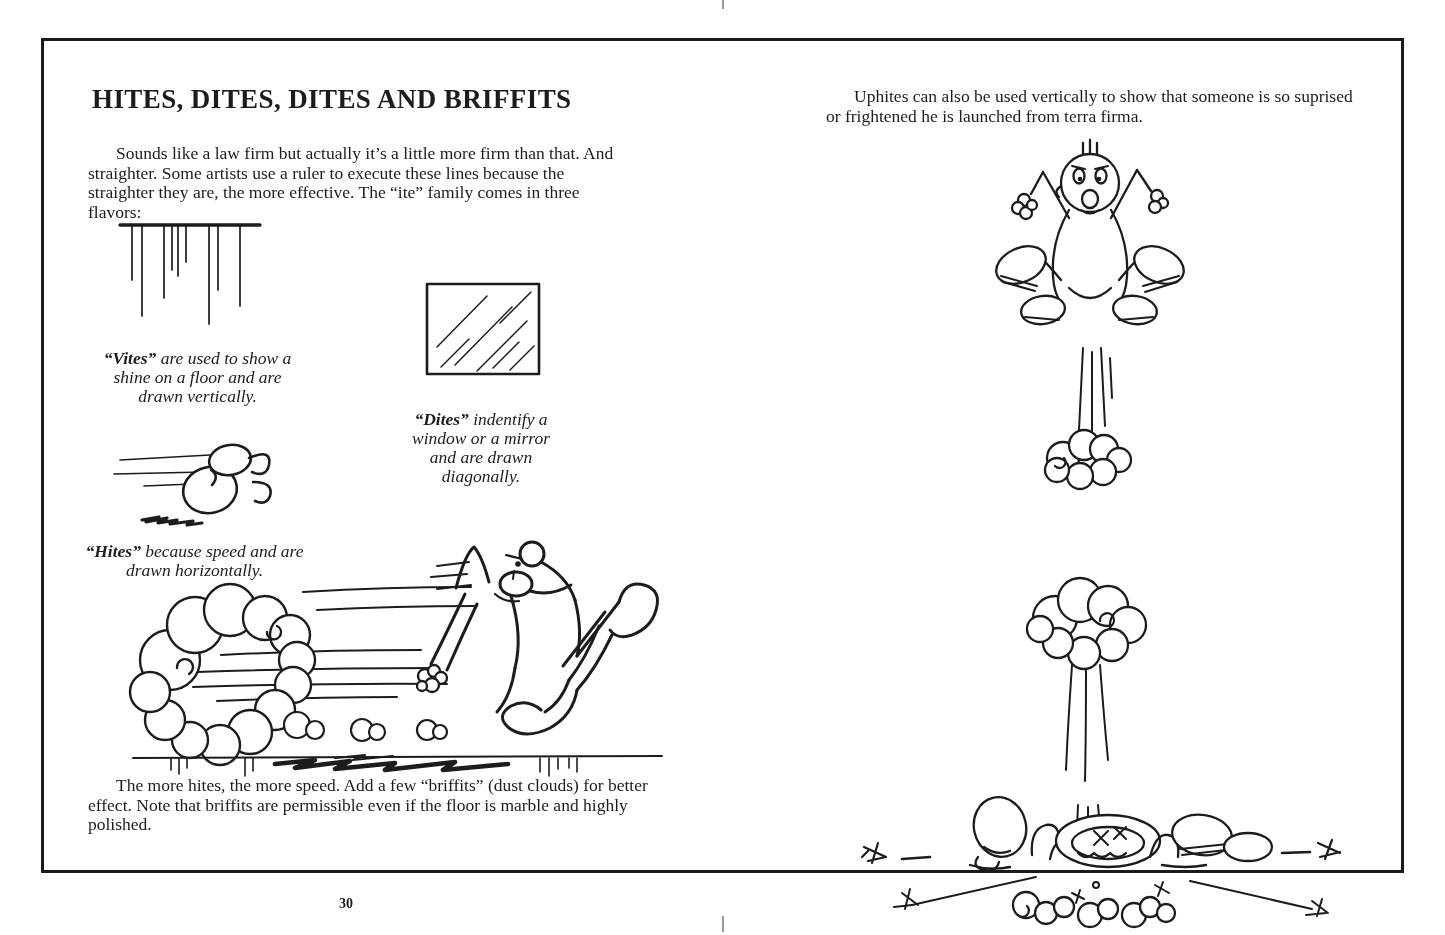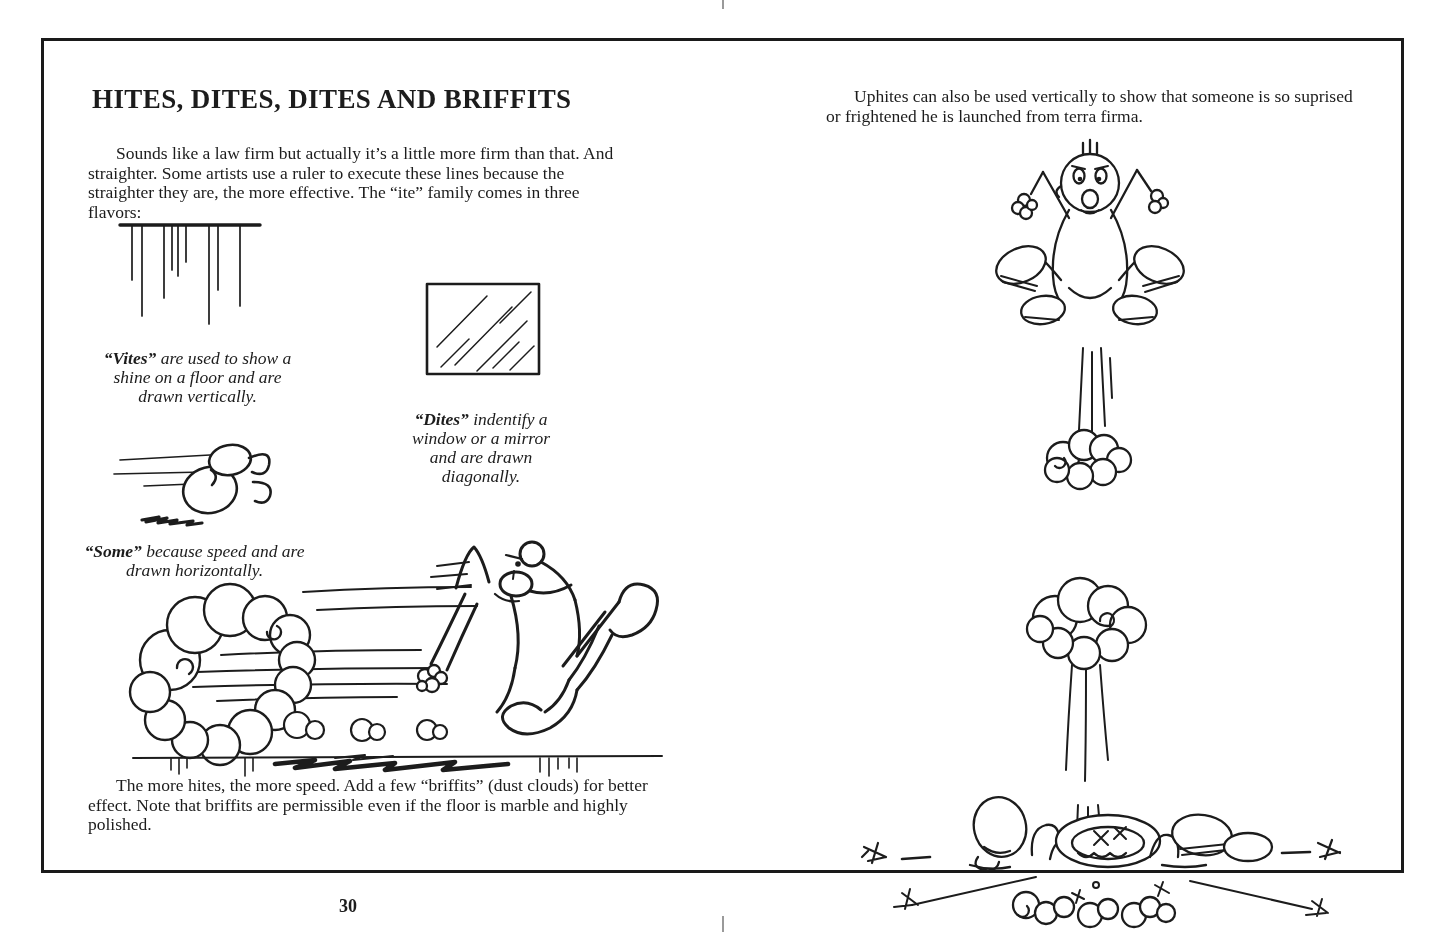--- a/index.html
+++ b/index.html
@@ -6,21 +6,21 @@
   #page{position:relative;width:1445px;height:935px;background:#ffffff;overflow:hidden;
         font-family:"Liberation Serif", serif;color:#1c1c1c;}
   .frame{position:absolute;left:41px;top:38px;width:1363px;height:835px;
          border:3px solid #1a1a1a;box-sizing:border-box;background:#ffffff;}
   .abs{position:absolute;}
   .title{font-size:27px;font-weight:bold;letter-spacing:.4px;white-space:nowrap;}
   .body-text{font-size:17.5px;line-height:19.5px;}
   .indent{text-indent:28px;}
   .caption{font-size:17.5px;line-height:19px;font-style:italic;text-align:center;}
   .caption b{font-weight:bold;}
-  .pagenum{font-size:18px;font-weight:bold;}
+  .pagenum{font-size:14px;font-weight:bold;}
   .foldmark{position:absolute;width:2px;background:#9a9a9a;}
   svg{position:absolute;overflow:visible;}
   svg *{stroke:#1c1c1c;fill:none;stroke-linecap:round;stroke-linejoin:round;}
   .w{fill:#ffffff;}
   .dot{fill:#1c1c1c;stroke:none;}
 </style>
 </head>
 <body>
 
 <div id="page">
@@ -74,21 +74,21 @@
     <g stroke-width="2.6">
       <ellipse class="w" cx="100" cy="58" rx="27" ry="23" transform="rotate(-14 100 58)"></ellipse>
       <ellipse class="w" cx="120" cy="28" rx="21" ry="15" transform="rotate(-10 120 28)"></ellipse>
       <path d="M101,38 q9,6 1,15"></path>
       <path d="M139,26 q23,-10 20,7 q-3,13 -17,7"></path>
       <path d="M143,50 q21,0 17,14 q-4,10 -15,5"></path>
     </g>
     <path d="M32,88 l17,-3 l-13,5 l21,-4 l-9,5 l19,-3 l-7,4 l23,-3 l-6,4 l15,-2" stroke-width="3.2"></path>
   </svg>
 
-  <div class="abs caption" style="left:82px;top:542px;width:225px;"><b>“Some”</b><span> because speed and are drawn horizontally.</span></div>
+  <div class="abs caption" style="left:82px;top:542px;width:225px;"><b>“Hites”</b><span> because speed and are drawn horizontally.</span></div>
 
   <svg style="left:125px;top:540px;" width="545" height="238" viewBox="0 0 545 238">
 
     <g stroke-width="2">
       <path d="M178,52 Q260,47 346,47"></path>
       <path d="M192,70 Q270,66 352,66"></path>
       <path d="M96,115 Q190,110 296,110"></path>
       <path d="M72,132 Q190,128 312,128"></path>
       <path d="M68,147 Q195,143 322,144"></path>
       <path d="M92,161 Q180,157 272,157"></path>

